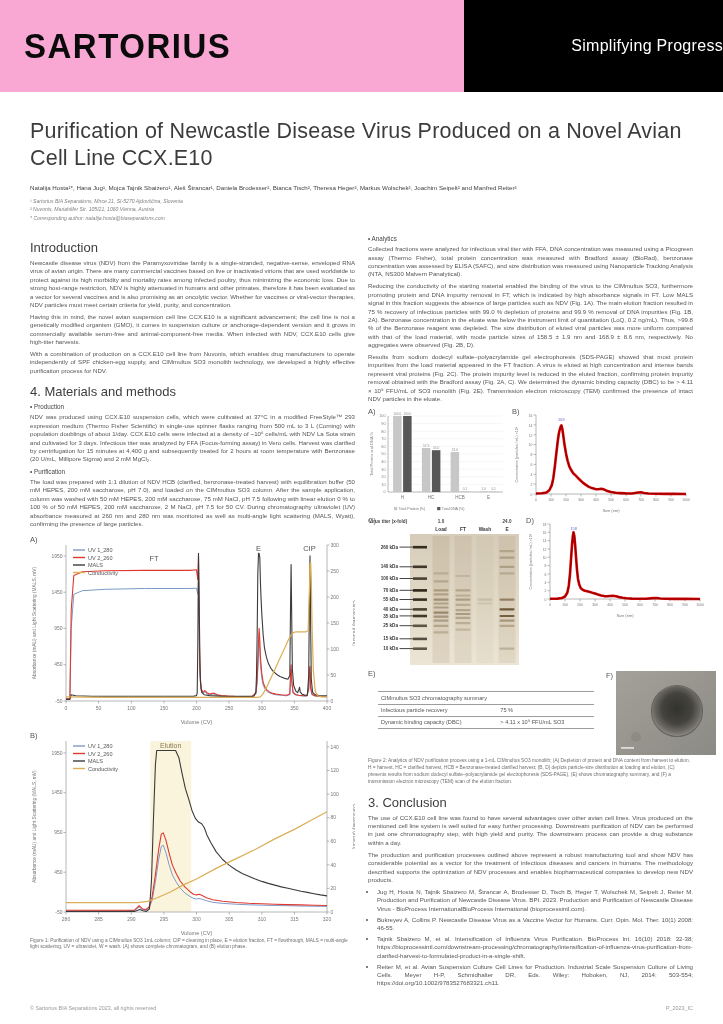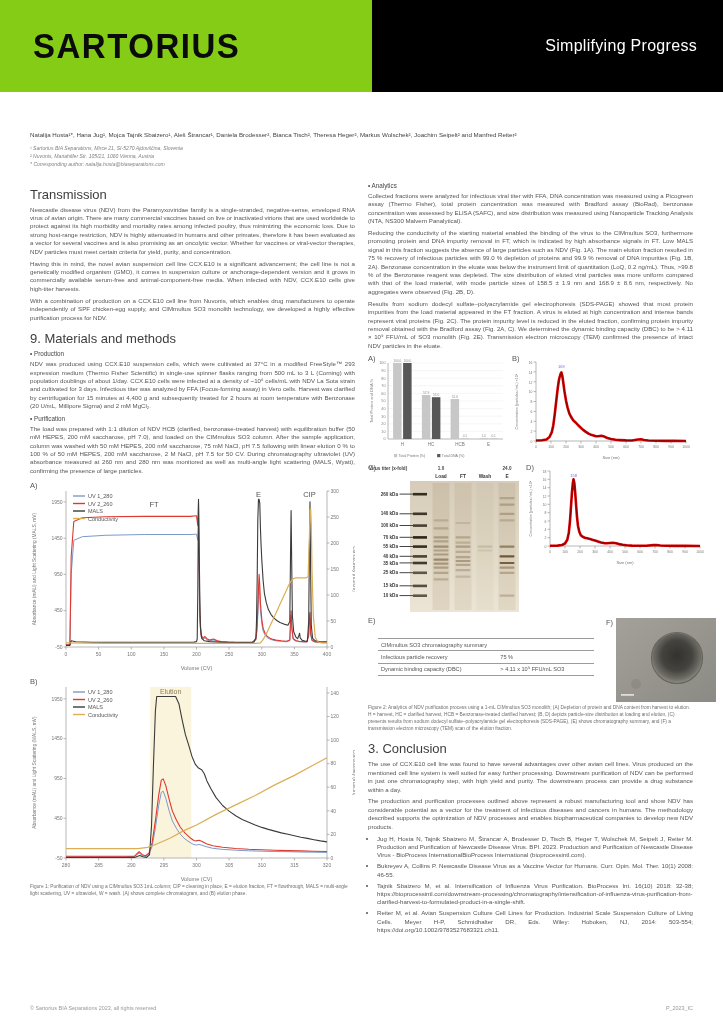--- a/index.html
+++ b/index.html
@@ -1,23 +1,23 @@
 <!DOCTYPE html>
 <html><head>
 <meta charset="utf-8">
 <style>
   *{margin:0;padding:0;box-sizing:border-box}
   html,body{background:#ffffff}
   .page{width:723px;height:1024px;background:#fff;position:relative;overflow:hidden;
         font-family:"Liberation Sans",sans-serif;color:#4e4e4e}
   
   .header{height:92px;display:flex}
-  .header-yellow{width:372px;background:#84cc16;display:flex;align-items:center;padding-left:33px}
+  .header-yellow{width:464px;background:#f9a8d4;display:flex;align-items:center;padding-left:24px}
   .logo{font-size:33px;font-weight:bold;letter-spacing:1.5px;color:#0b0b0b;transform:scaleY(1.05)}
-  .header-black{flex:1;background:#000;display:flex;align-items:center;justify-content:flex-end;padding-right:26px}
+  .header-black{flex:1;background:#000;display:flex;align-items:center;justify-content:flex-end;}
   .tagline{color:#fff;font-size:16px;font-weight:400;letter-spacing:0.3px}
   
   .title-block{padding:26px 30px 0}
   h1{font-weight:400;color:#3c3c3c;font-size:21.5px;line-height:1.24;letter-spacing:0.2px}
   .authors{font-size:6.2px;color:#3f3f3f;margin:13px 0 5px;text-align:left}
   .affil{font-size:5.1px;font-style:italic;color:#828282;margin:0 0 1.5px;line-height:1.35;text-align:left}
   
   .columns{display:flex;gap:13px;padding:8px 30px 0}
   .col{width:325px;flex:none}
   h2{font-size:13px;font-weight:400;color:#3d3d3d;margin:9px 0 4px}
@@ -49,35 +49,36 @@
   <header class="header">
     <div class="header-yellow">
       <span class="logo">SARTORIUS</span>
     </div>
     <div class="header-black">
       <span class="tagline">Simplifying Progress</span>
     </div>
   </header>
 
   <section class="title-block">
+    <h1>Purification of Newcastle Disease Virus Produced on a Novel Avian Cell Line CCX.E10</h1>
     <p class="authors">Natalija Hosta¹*, Hana Jug¹, Mojca Tajnik Sbaizero¹, Aleš Štrancar¹, Daniela Brodesser², Bianca Tisch², Theresa Heger², Markus Wolschek², Joachim Seipelt² and Manfred Reiter²</p>
     <p class="affil">¹ Sartorius BIA Separations, Mirce 21, SI-5270 Ajdovščina, Slovenia</p>
     <p class="affil">² Nuvonis, Mariahilfer Str. 105/21, 1060 Vienna, Austria</p>
     <p class="affil">* Corresponding author: natalija.hosta@biaseparations.com</p>
   </section>
 
   <div class="columns">
 
     <div class="col">
-      <h2>Transmission</h2>
+      <h2>Introduction</h2>
       <p>Newcastle disease virus (NDV) from the Paramyxoviridae family is a single-stranded, negative-sense, enveloped RNA virus of avian origin. There are many commercial vaccines based on live or inactivated virions that are used worldwide to protect against its high morbidity and mortality rates among infected poultry, thus minimizing the economic loss. Due to strong host-range restriction, NDV is highly attenuated in humans and other primates, therefore it has been evaluated as a vector for several vaccines and is also promising as an oncolytic vector. Whether for vaccines or viral-vector therapies, NDV particles must meet certain criteria for yield, purity, and concentration.</p>
       <p>Having this in mind, the novel avian suspension cell line CCX.E10 is a significant advancement; the cell line is not a genetically modified organism (GMO), it comes in suspension culture or anchorage-dependent version and it grows in commercially available serum-free and animal-component-free media. When infected with NDV, CCX.E10 cells give high-titer harvests.</p>
       <p>With a combination of production on a CCX.E10 cell line from Nuvonis, which enables drug manufacturers to operate independently of SPF chicken-egg supply, and CIMmultus SO3 monolith technology, we developed a highly effective purification process for NDV.</p>
 
-      <h2>9. Materials and methods</h2>
+      <h2>4. Materials and methods</h2>
       <p class="bullet">Production</p>
       <p>NDV was produced using CCX.E10 suspension cells, which were cultivated at 37°C in a modified FreeStyle™ 293 expression medium (Thermo Fisher Scientific) in single-use spinner flasks ranging from 500 mL to 3 L (Corning) with population doublings of about 1/day. CCX.E10 cells were infected at a density of ~10⁶ cells/mL with NDV La Sota strain and cultivated for 3 days. Infectious titer was analyzed by FFA (Focus-forming assay) in Vero cells. Harvest was clarified by centrifugation for 15 minutes at 4,400 g and subsequently treated for 2 hours at room temperature with Benzonase (20 U/mL, Millipore Sigma) and 2 mM MgCl₂.</p>
       <p class="bullet">Purification</p>
       <p>The load was prepared with 1:1 dilution of NDV HCB (clarified, benzonase-treated harvest) with equilibration buffer (50 mM HEPES, 200 mM saccharose, pH 7.0), and loaded on the CIMmultus SO3 column. After the sample application, column was washed with 50 mM HEPES, 200 mM saccharose, 75 mM NaCl, pH 7.5 following with linear elution 0 % to 100 % of 50 mM HEPES, 200 mM saccharose, 2 M NaCl, pH 7.5 for 50 CV. During chromatography ultraviolet (UV) absorbance measured at 260 nm and 280 nm was monitored as well as multi-angle light scattering (MALS, Wyatt), confirming the presence of large particles.</p>
 
       <div class="panel fig1">
         <span class="plabel">A)</span>
         <svg width="325" height="190" viewBox="0 0 325 190">
             <line x1="36" y1="10" x2="36" y2="166" stroke="#9a9a9a" stroke-width="0.7"></line>
             <line x1="36" y1="166" x2="297" y2="166" stroke="#9a9a9a" stroke-width="0.7"></line>

